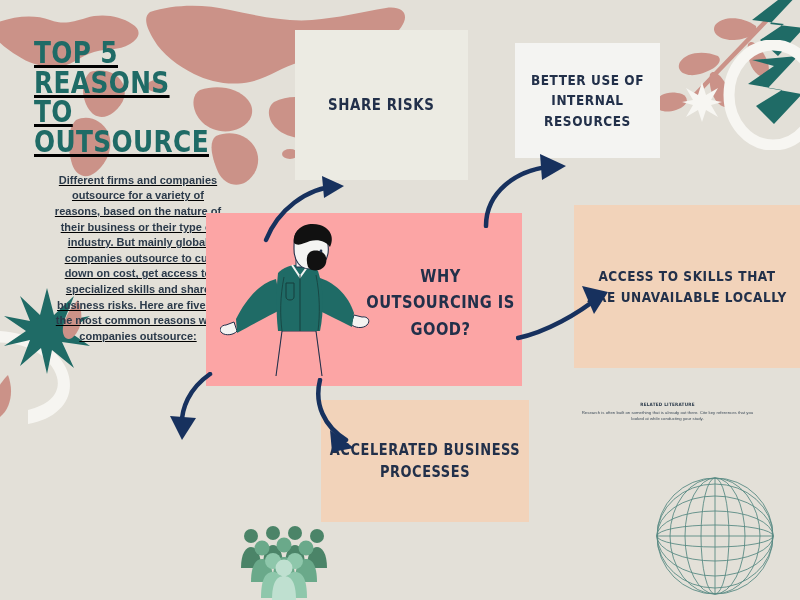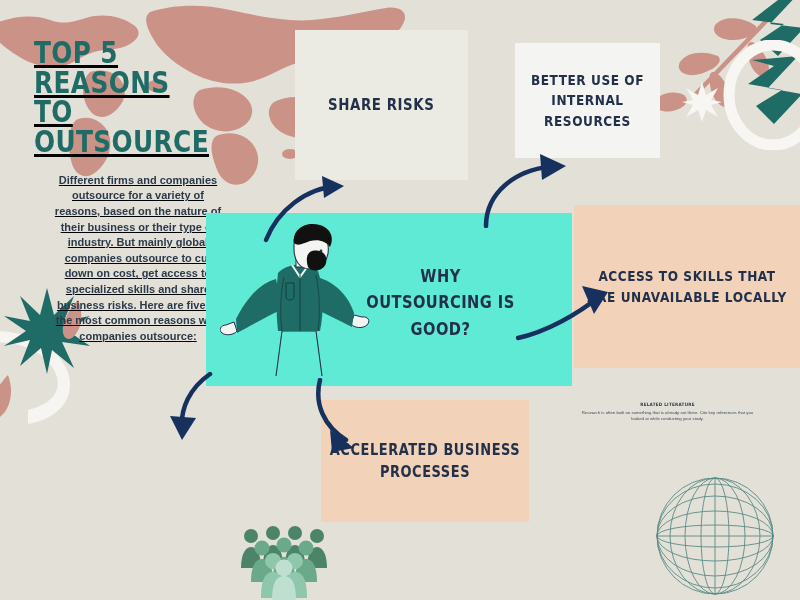--- a/index.html
+++ b/index.html
@@ -103,22 +103,22 @@
   #card-accelerated .card-text { font-size: 15.5px; }
 
   #card-reduce-cost {
     left: 63px; top: 412px; width: 163px; height: 136px;
     background: #ecebe3;
   }
   #card-reduce-cost .card-text { font-size: 15px; }
 
   
   #card-center {
-    left: 206px; top: 213px; width: 366px; height: 173px;
-    background: #5eead4;
+    left: 206px; top: 213px; width: 316px; height: 173px;
+    background: #fca5a5;
     display: block;
   }
   #hero-illustration {
     position: absolute; left: 14px; top: 8px; width: 150px; height: 158px;
   }
   #hero-question {
     position: absolute;
     left: 152px; top: 50px; width: 165px;
     font-family: "DejaVu Sans Condensed", "Liberation Sans Narrow", "Liberation Sans", sans-serif;
     font-weight: 700;

